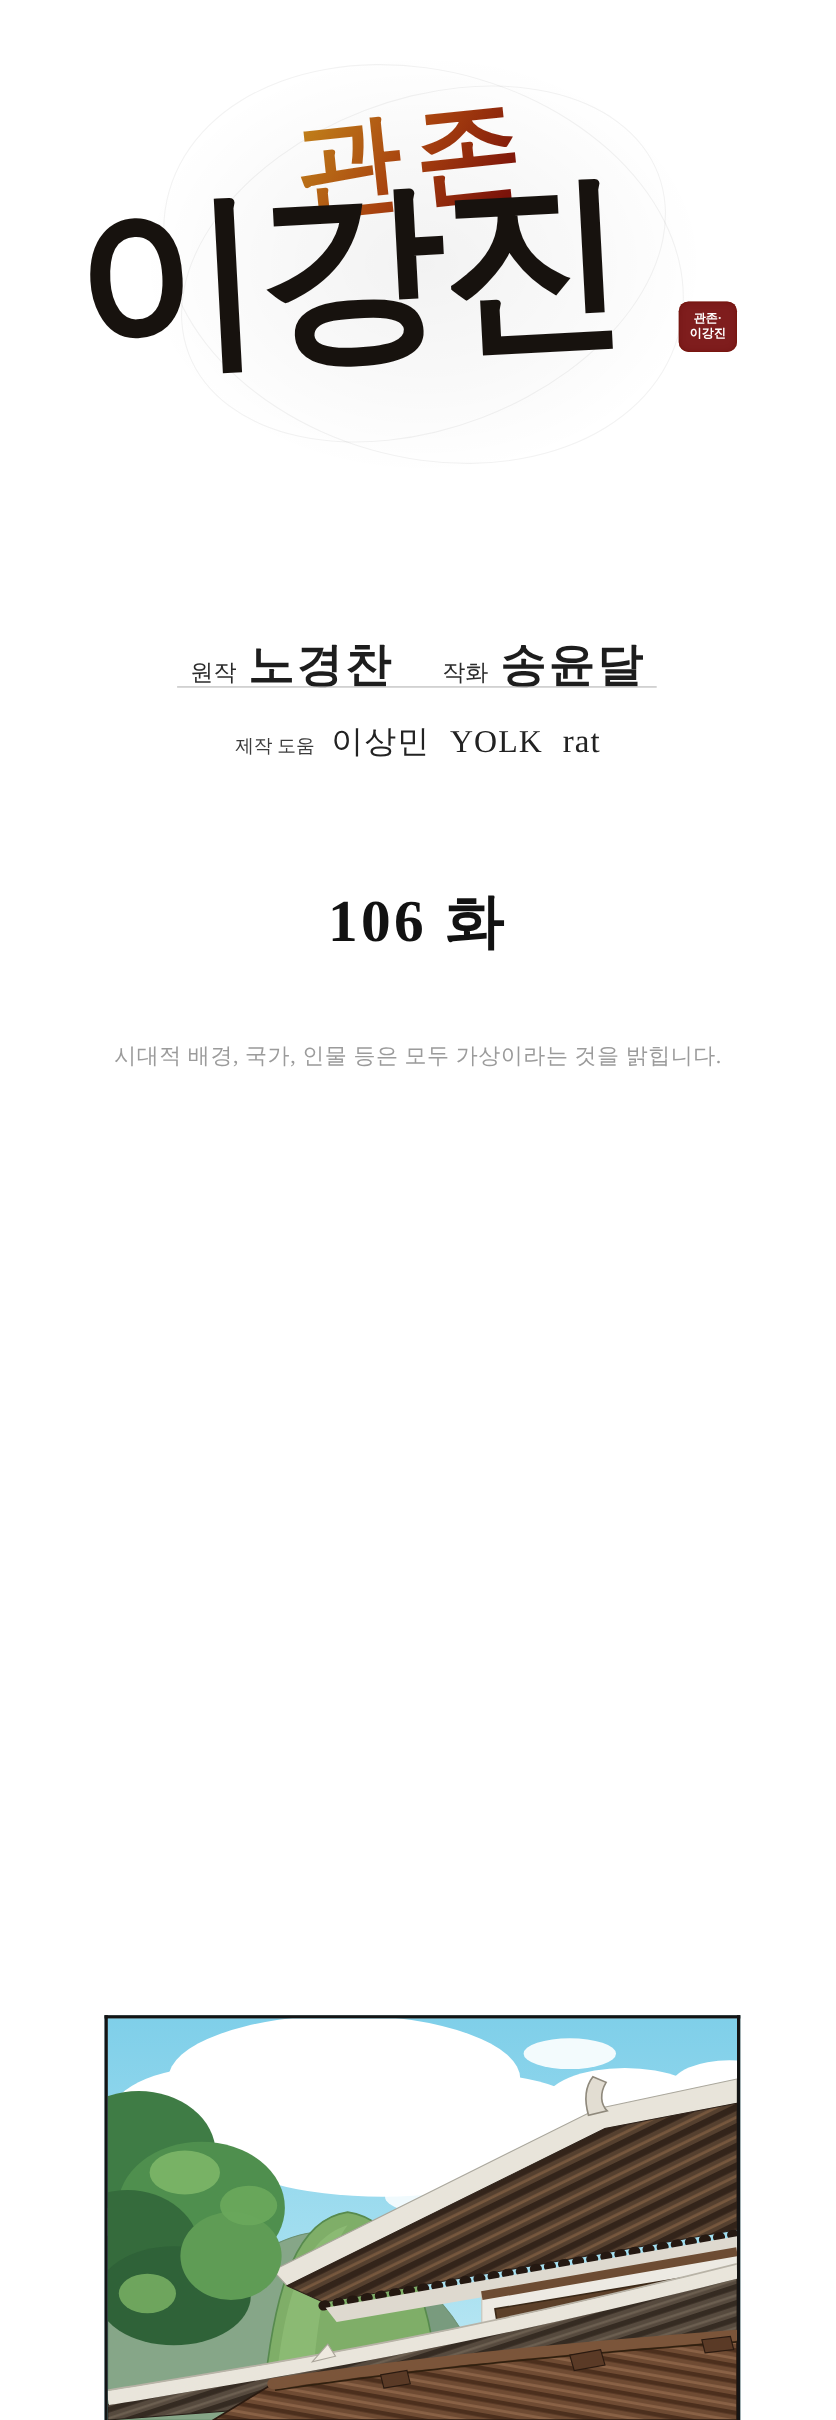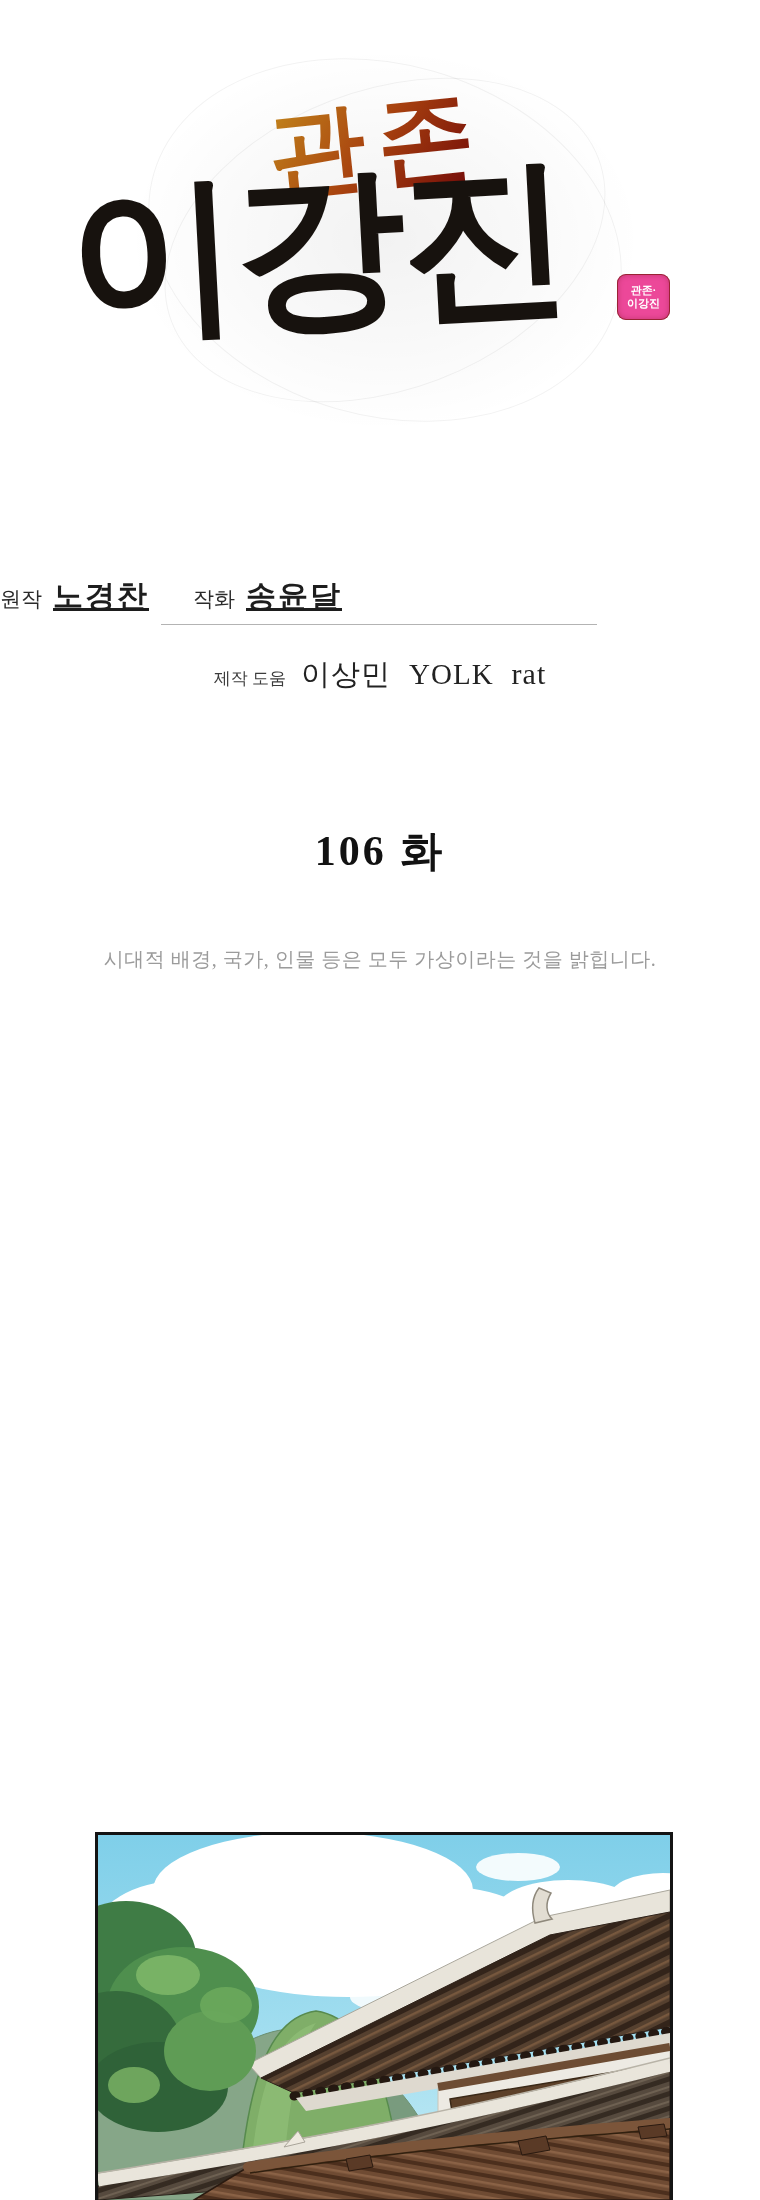--- a/index.html
+++ b/index.html
@@ -15,41 +15,41 @@
   .texture::before{inset:16px;transform:rotate(16deg);}
   .texture::after{inset:42px 28px;transform:rotate(-21deg);}
 
   .title-top{position:absolute;left:268px;top:96px;font-size:97px;font-weight:bold;line-height:1;
     letter-spacing:12px;transform:rotate(-6deg);
     background:linear-gradient(128deg,#bf7d1a 8%,#a8420f 48%,#7b130a 88%);
     -webkit-background-clip:text;background-clip:text;color:#9c3410;-webkit-text-fill-color:transparent;}
   .title-main{position:absolute;left:68px;top:142px;font-size:172px;font-weight:bold;line-height:1.25;
     letter-spacing:-6px;color:#17120e;transform:rotate(-3deg);white-space:nowrap;}
 
-  .seal{position:absolute;left:617px;top:274px;width:53px;height:46px;background:#ec4899;
+  .seal{position:absolute;left:617px;top:274px;width:53px;height:46px;background:#7f1d1d;
     border-radius:9px;box-shadow:inset 0 0 0 1px rgba(122,21,10,.65), inset 0 0 6px rgba(90,10,4,.35);
     display:flex;flex-direction:column;align-items:center;justify-content:center;
     color:#ffffff;font-family:"Liberation Sans", sans-serif;font-weight:bold;font-size:11px;line-height:1.15;}
 
-  .credits{position:absolute;top:576px;left:0;width:100%;display:flex;
+  .credits{position:absolute;top:576px;left:0;width:100%;display:flex;justify-content:center;
     align-items:baseline;color:#1d1d1d;white-space:nowrap;}
   .credits .label{font-size:21px;color:#2a2a2a;margin-right:11px;}
-  .credits .name{font-size:30px;font-weight:bold;letter-spacing:2px;text-decoration:underline;}
+  .credits .name{font-size:42px;font-weight:bold;letter-spacing:2px;}
   .credits .gap{display:inline-block;width:44px;}
 
   .divider{position:absolute;left:161px;top:624px;width:436px;height:1px;background:#b3b3b3;}
 
   .production{position:absolute;top:655px;left:0;width:100%;display:flex;justify-content:center;
     align-items:baseline;color:#222222;white-space:nowrap;}
   .production .plabel{font-size:17px;color:#3c3c3c;margin-right:15px;text-align:center;}
   .production .pname{font-size:29px;margin-right:18px;letter-spacing:1px;}
   .production .pname:last-child{margin-right:0;font-size:30px;}
 
   .episode{position:absolute;top:808px;left:0;width:100%;text-align:center;
-    font-size:42px;font-weight:bold;color:#121212;letter-spacing:3px;line-height:1.1;margin-top:20px;}
+    font-size:54px;font-weight:bold;color:#121212;letter-spacing:3px;line-height:1.1;}
 
   .disclaimer{position:absolute;top:946px;left:0;width:100%;text-align:center;
     font-size:20px;color:#9b9b9b;letter-spacing:0.5px;}
 
   .panel{position:absolute;left:95px;top:1832px;width:578px;height:368px;box-sizing:border-box;
     border:3px solid #141414;border-bottom:none;overflow:hidden;background:#9adcef;}
   .panel svg{display:block;}
 </style>
 </head>
 <body>

